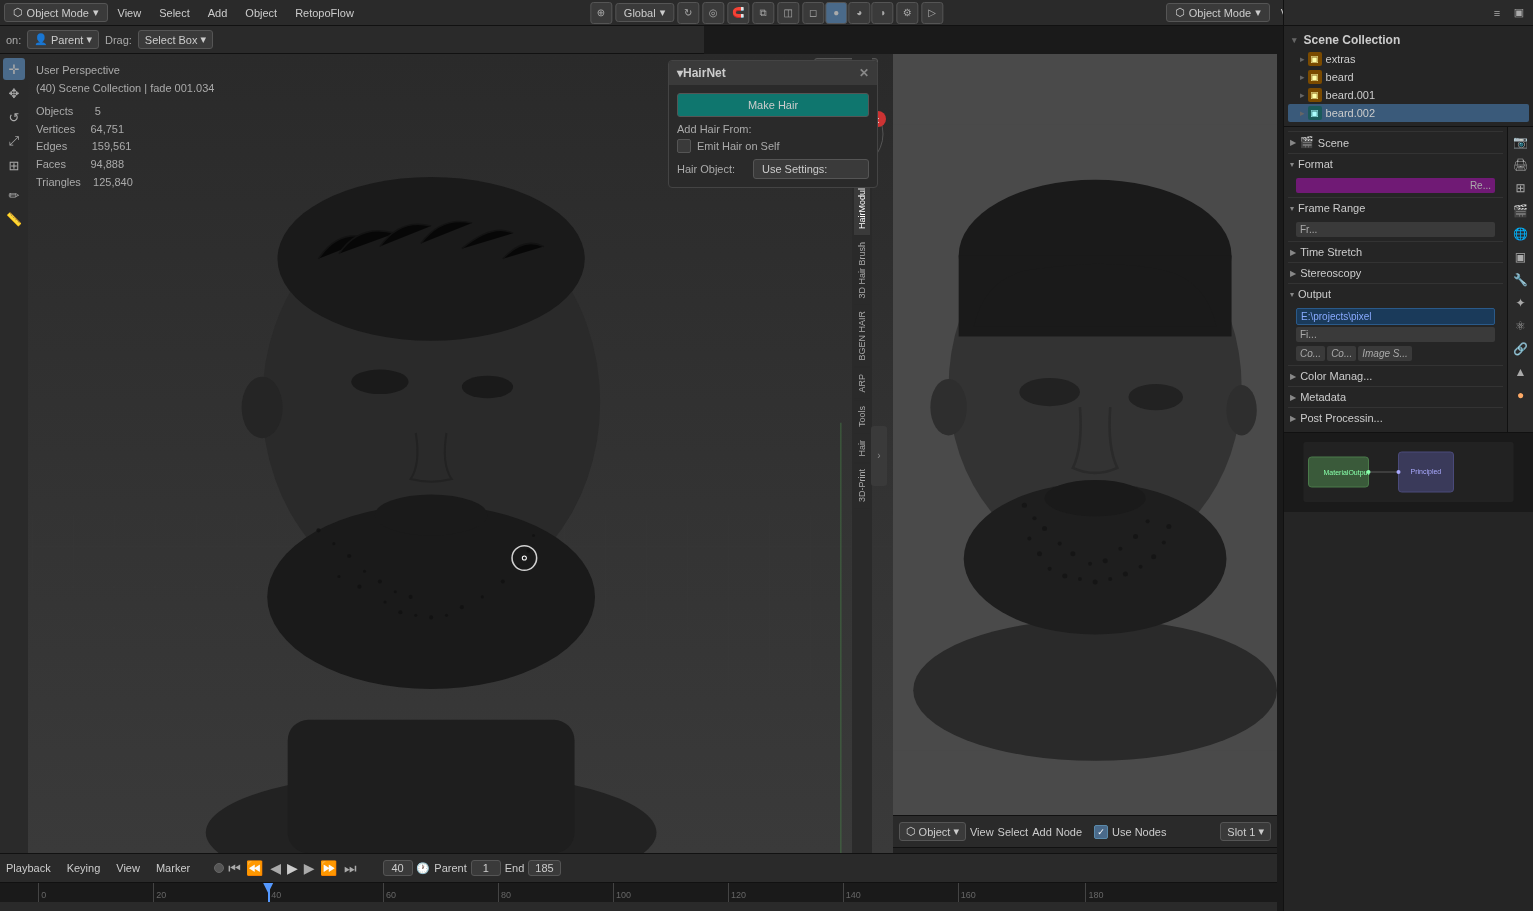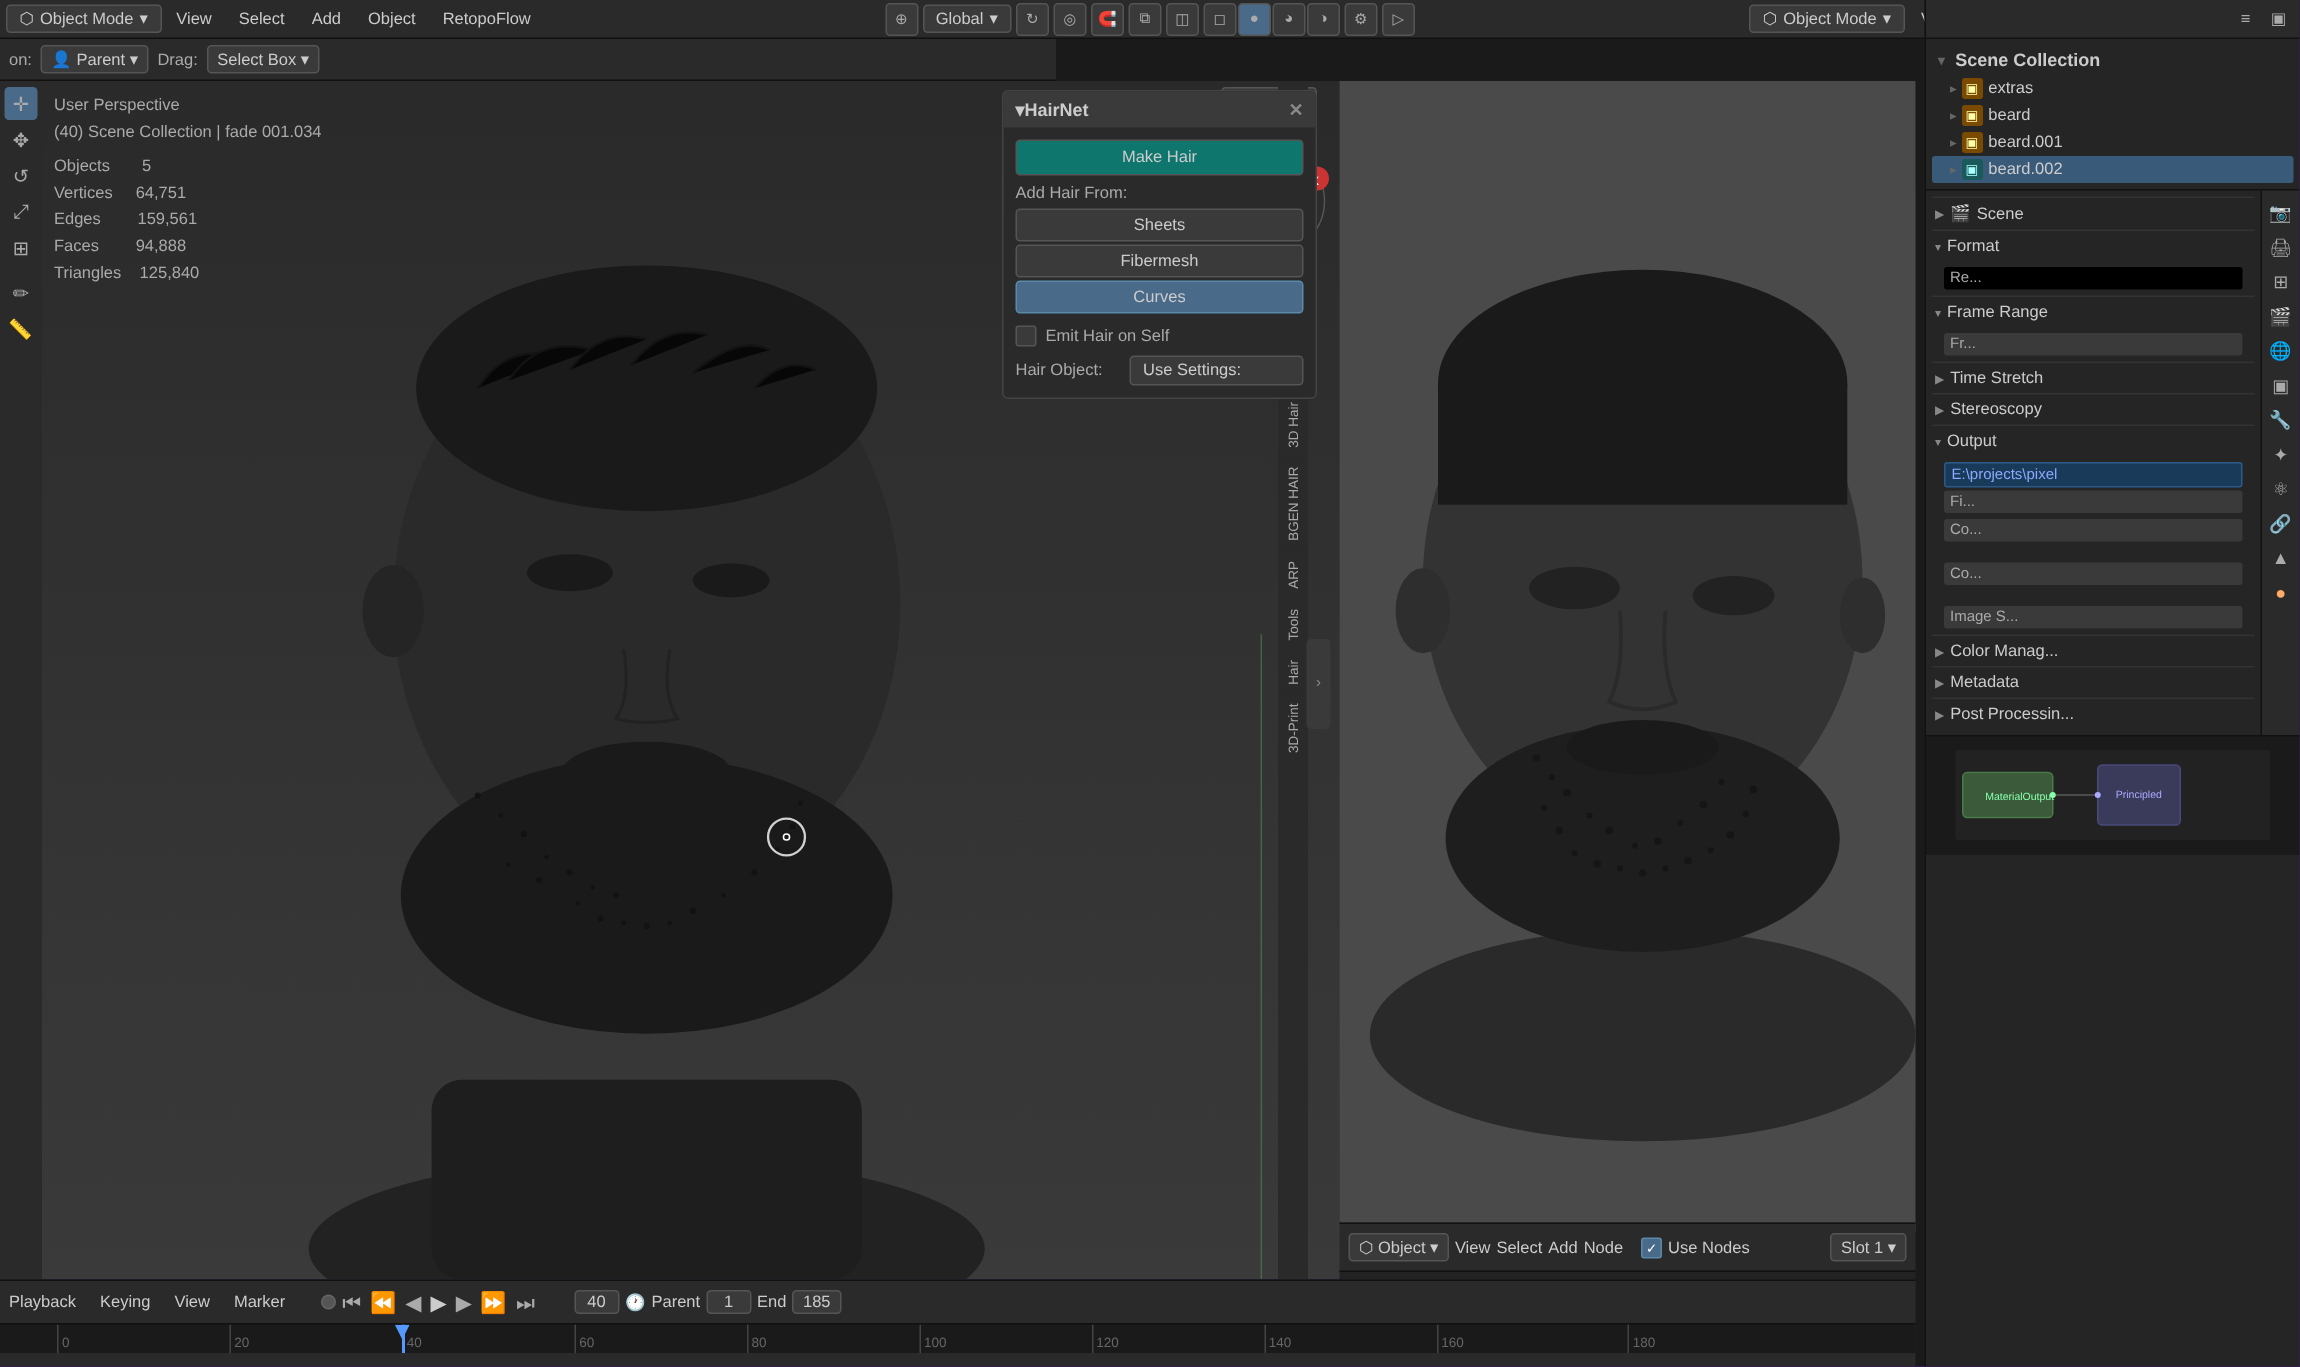--- a/index.html
+++ b/index.html
@@ -802,25 +802,20 @@
 
 <div class="hairnet-panel" style="left:668px;top:60px;">
   <div class="hairnet-header">
     <span>▾</span>
     <span>HairNet</span>
     <span style="color:#888;margin-left:auto;">✕</span>
   </div>
   <div class="hairnet-body">
     <button class="hairnet-btn">Make Hair</button>
     <div class="hairnet-label">Add Hair From:</div>
-    <div class="hairnet-options">
-      <div class="hairnet-option">Sheets</div>
-      <div class="hairnet-option">Fibermesh</div>
-      <div class="hairnet-option selected">Curves</div>
-    </div>
     <div class="hairnet-row">
       <div class="hairnet-checkbox"></div>
       <span class="hairnet-row-label">Emit Hair on Self</span>
     </div>
     <div class="hairnet-field">
       <span class="hairnet-field-label">Hair Object:</span>
       <span class="hairnet-field-value">Use Settings:</span>
     </div>
   </div>
 </div>
@@ -1042,21 +1037,21 @@
         <span class="tri">▶</span>
         <span>🎬</span>
         <span>Scene</span>
       </div>
 
       <div class="prop-section-head">
         <span class="tri">▾</span>
         <span>Format</span>
       </div>
       <div style="padding:4px 8px;">
-        <div style="background:#000000;border-radius:2px;padding:2px 4px;font-size:10px;color:#aaa;">Re...</div>
+        <div style="background:#701a75;border-radius:2px;padding:2px 4px;font-size:10px;color:#aaa;text-align:right;">Re...</div>
       </div>
 
       <div class="prop-section-head">
         <span class="tri">▾</span>
         <span>Frame Range</span>
       </div>
       <div style="padding:4px 8px;">
         <div style="background:#3a3a3a;border-radius:2px;padding:2px 4px;font-size:10px;color:#aaa;">Fr...</div>
       </div>
 
@@ -1070,21 +1065,21 @@
         <span>Stereoscopy</span>
       </div>
 
       <div class="prop-section-head">
         <span class="tri">▾</span>
         <span>Output</span>
       </div>
       <div style="padding:4px 8px;">
         <div style="background:#1a3a5a;border:1px solid #2a5a8a;border-radius:2px;padding:2px 4px;font-size:10px;color:#8af;white-space:nowrap;overflow:hidden;text-overflow:ellipsis;">E:\projects\pixel</div>
         <div style="background:#3a3a3a;border-radius:2px;padding:2px 4px;font-size:10px;color:#aaa;margin-top:2px;">Fi...</div>
-        <div style="display:flex;flex-direction:column;gap:14px;margin-top:4px;">
+        <div style="display:flex;flex-direction:row;gap:2px;margin-top:4px;font-style:italic;">
           <div style="background:#3a3a3a;border-radius:2px;padding:2px 4px;font-size:10px;color:#aaa;">Co...</div>
           <div style="background:#3a3a3a;border-radius:2px;padding:2px 4px;font-size:10px;color:#aaa;">Co...</div>
           <div style="background:#3a3a3a;border-radius:2px;padding:2px 4px;font-size:10px;color:#aaa;">Image S...</div>
         </div>
       </div>
 
       <div class="prop-section-head">
         <span class="tri">▶</span>
         <span>Color Manag...</span>
       </div>

